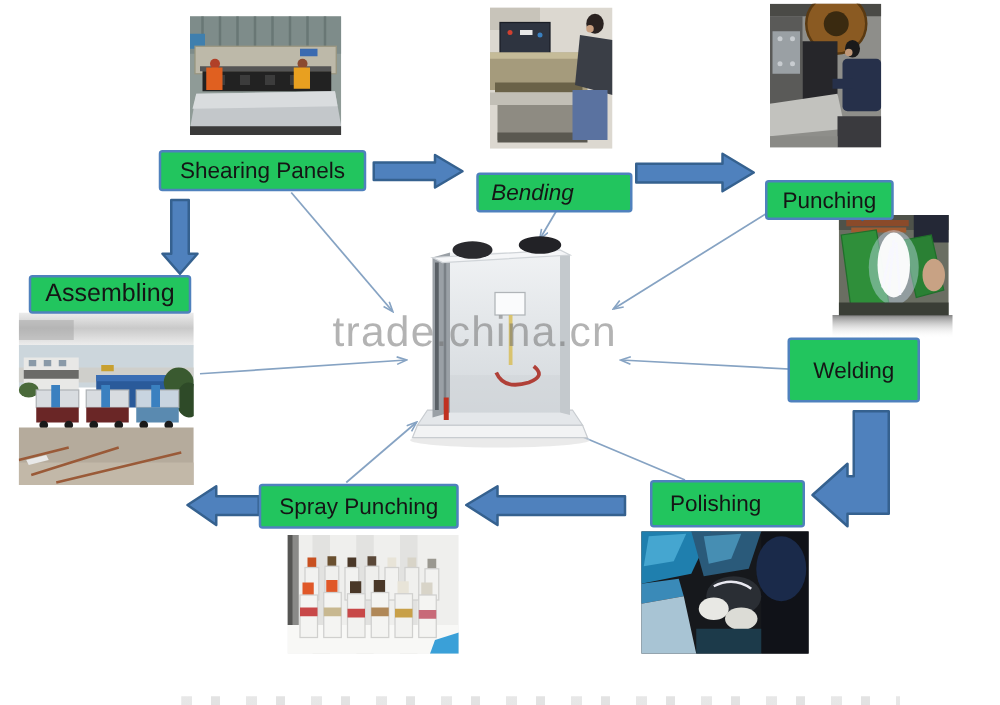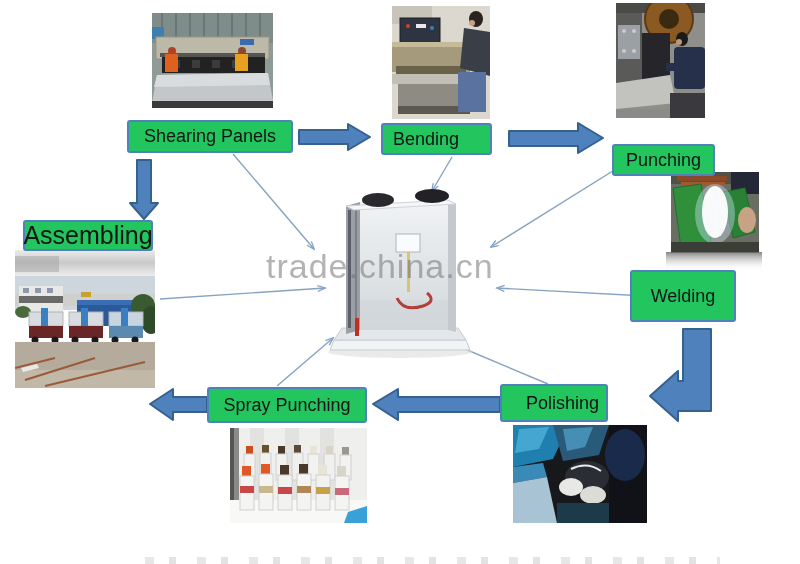--- a/index.html
+++ b/index.html
@@ -5,26 +5,26 @@
   html,body{margin:0;padding:0;background:#ffffff;}
   .stage{position:relative;width:800px;height:564px;background:#ffffff;overflow:hidden;
          font-family:"Liberation Sans", sans-serif;}
   .photo{position:absolute;z-index:1;}
   .overlay{position:absolute;left:0;top:0;z-index:3;pointer-events:none;}
   .pbox{position:absolute;z-index:6;box-sizing:border-box;background:#22c55e;
         border:2px solid #4f81bd;border-radius:3px;color:#151515;font-size:18px;
         display:flex;align-items:center;justify-content:center;white-space:nowrap;}
   .pbox.left{justify-content:flex-start;}
   #bx-shear{left:127px;top:120px;width:166px;height:33px;}
-  #bx-bend{left:381px;top:123px;width:111px;height:32px;padding-left:10px;}
+  #bx-bend{left:381px;top:138px;width:125px;height:32px;padding-left:10px;font-style:italic;}
   #bx-punch{left:612px;top:121px;width:103px;height:32px;margin-top:23px;}
   #bx-weld{left:630px;top:270px;width:106px;height:52px;}
-  #bx-polish{left:500px;top:384px;width:108px;height:38px;padding-left:24px;}
+  #bx-polish{left:520px;top:384px;width:124px;height:38px;padding-left:14px;}
   #bx-spray{left:207px;top:387px;width:160px;height:36px;}
-  #bx-asm{left:23px;top:220px;width:130px;height:31px;font-size:25px;}
+  #bx-asm{left:23px;top:220px;width:130px;height:31px;font-size:20px;}
   #ph-shear{left:152px;top:13px;}
   #ph-bend{left:392px;top:6px;}
   #ph-punch{left:616px;top:3px;}
   #ph-weld{left:671px;top:172px;}
   #ph-polish{left:513px;top:425px;}
   #ph-spray{left:230px;top:428px;}
   #ph-asm{left:15px;top:250px;}
   .watermark{position:absolute;left:266px;top:247px;z-index:4;font-size:34px;
              letter-spacing:1px;color:rgba(110,110,110,0.52);font-weight:normal;}
   .bottom-frag{position:absolute;left:145px;top:557px;width:575px;height:7px;z-index:1;opacity:.55;

